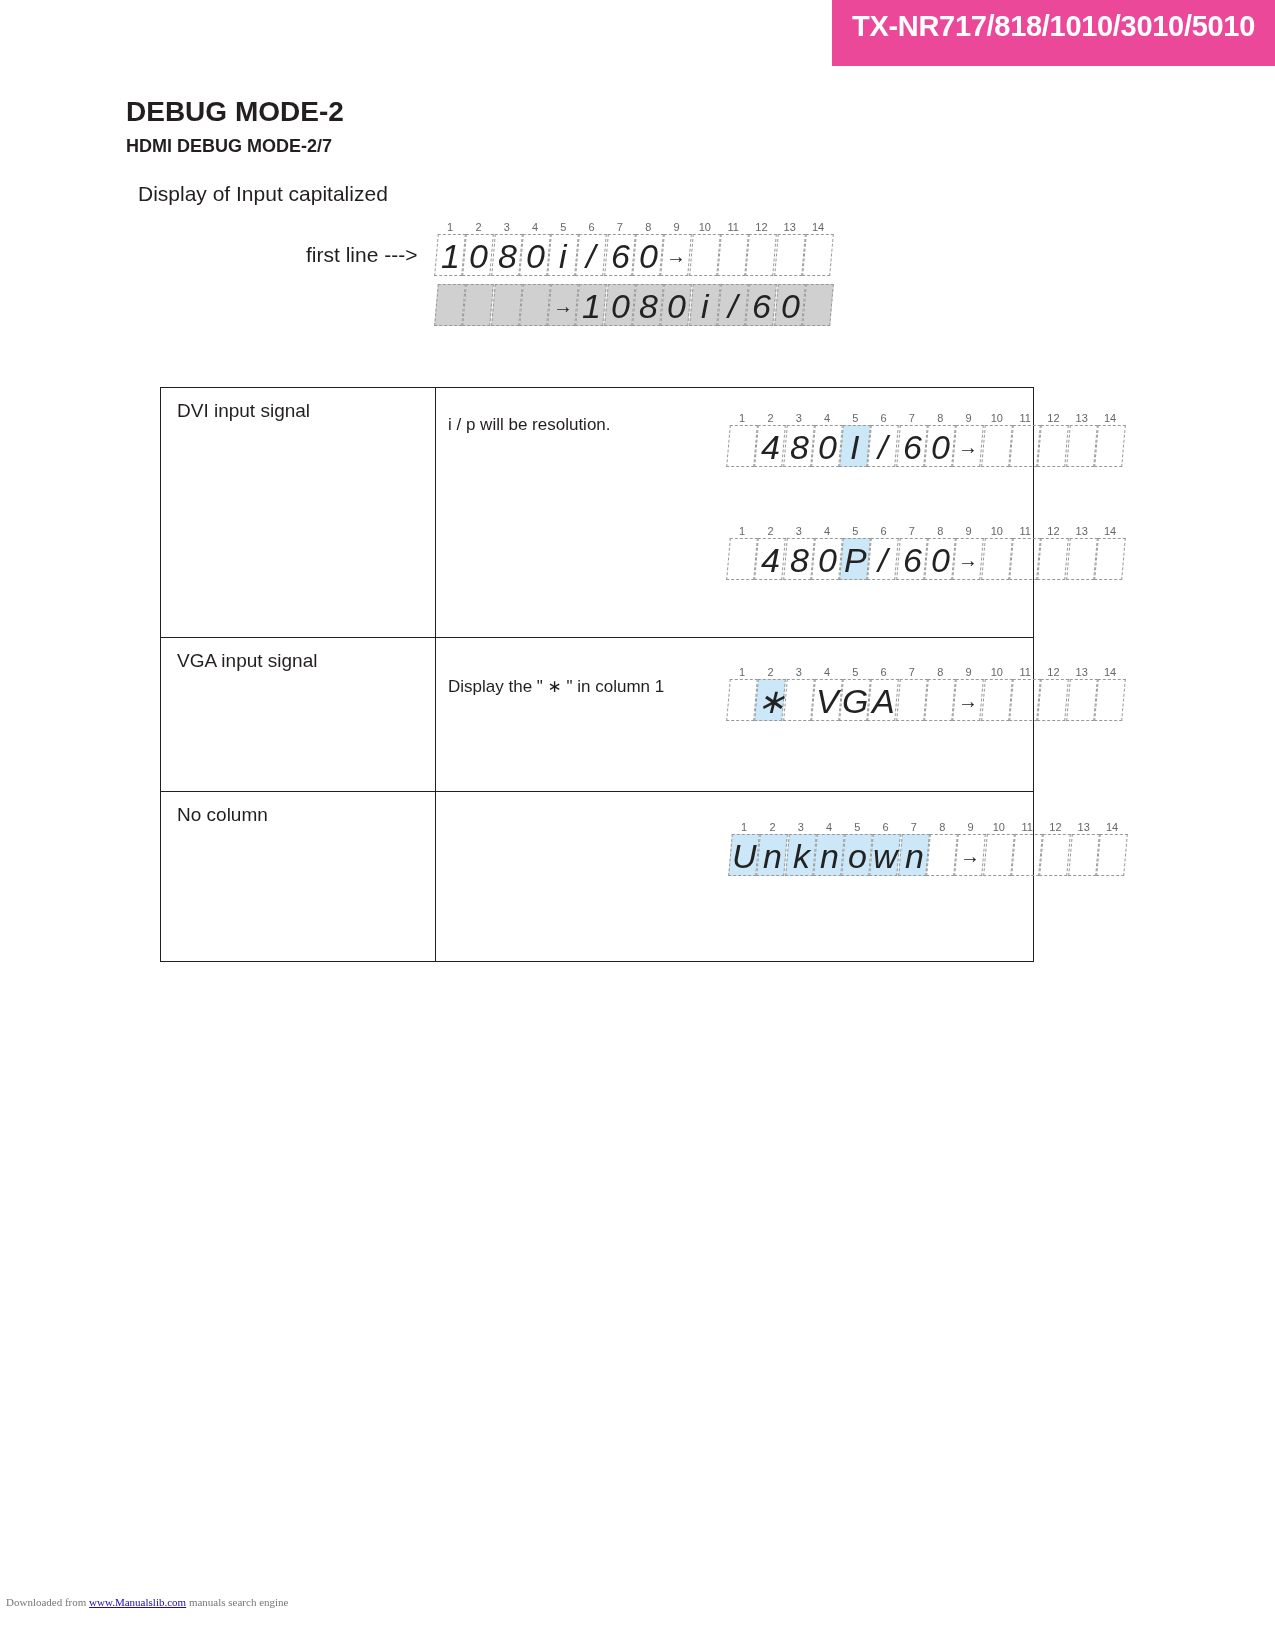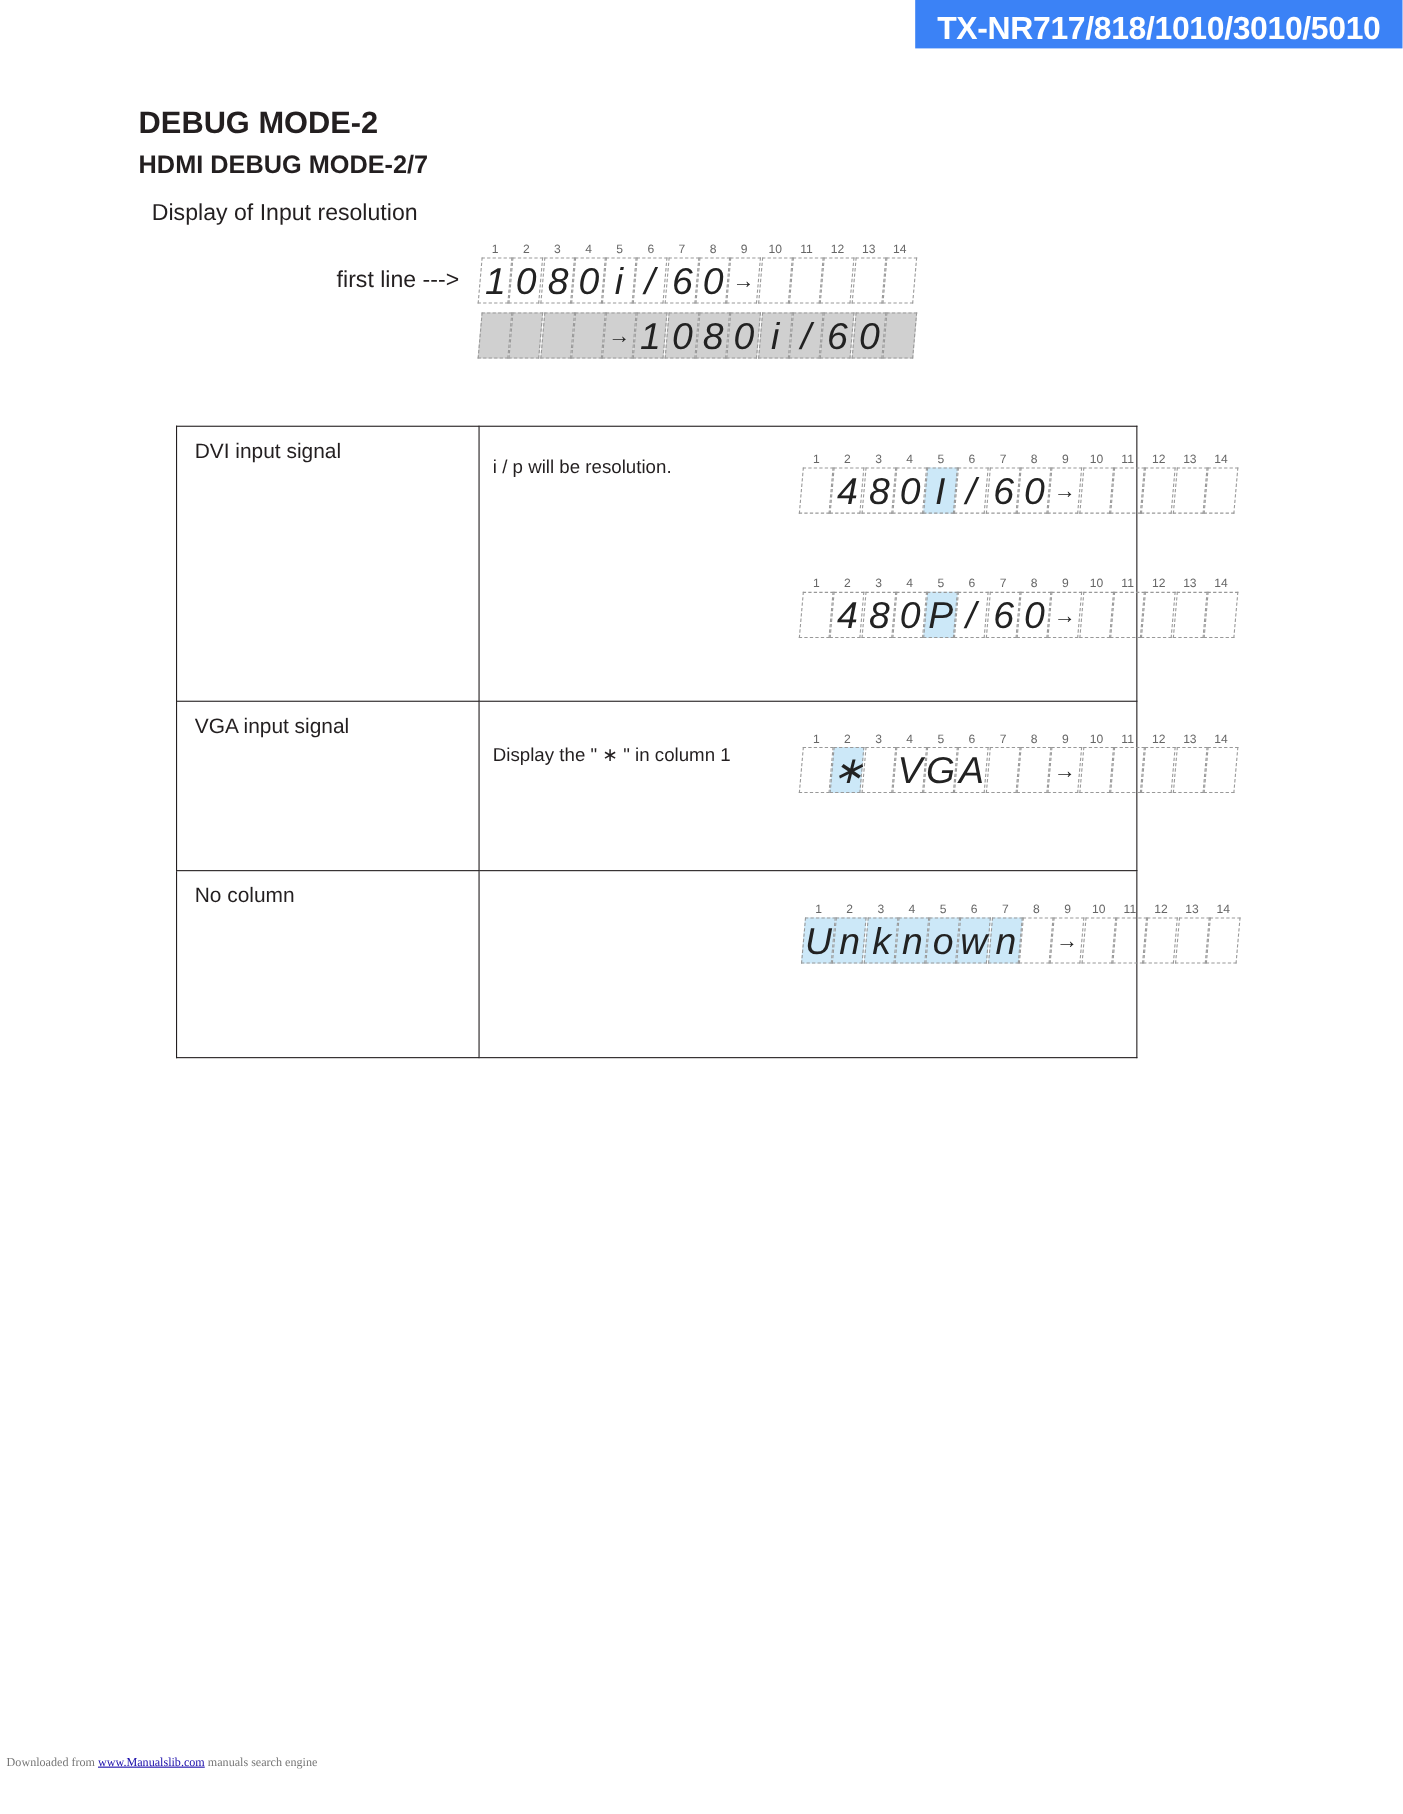--- a/index.html
+++ b/index.html
@@ -1,19 +1,19 @@
 <!DOCTYPE html>
 <html><head>
 <meta charset="utf-8">
 <style>
   html, body { margin:0; padding:0; background:#fff; }
   body { width:1275px; height:1649px; position:relative; overflow:hidden; font-family:"Liberation Sans", sans-serif; color:#231f20; }
-  .model-banner { position:absolute; left:832px; top:0; width:443px; height:44px; background:#3b82f6; color:#fff; font-weight:bold; font-size:29px; line-height:52px; text-align:center; letter-spacing:-0.3px; }
+  .model-banner { position:absolute; left:832px; top:0; width:443px; height:66px; background:#ec4899; color:#fff; font-weight:bold; font-size:29px; line-height:52px; text-align:center; letter-spacing:-0.3px; }
   .title1 { position:absolute; left:126px; top:96px; font-size:28px; font-weight:bold; }
-  .title2 { position:absolute; left:126px; top:136px; font-size:23px; font-weight:bold; }
+  .title2 { position:absolute; left:126px; top:136px; font-size:18px; font-weight:bold; }
   .subtitle { position:absolute; left:138px; top:182px; font-size:21px; }
   .first-line-label { position:absolute; left:306px; top:243px; font-size:21px; }
 
   .lcd { position:absolute; }
   .lcd .nums { display:flex; height:14px; }
   .lcd .nums span { display:block; text-align:center; font-size:11px; color:#666; line-height:14px; }
   .lcd .cells { display:flex; }
   .lcd .cell { box-sizing:border-box; border:1px dashed #999; margin-right:0; text-align:center; font-style:italic; color:#222; transform:skewX(-5deg); }
   .lcd .cell span { display:inline-block; transform:skewX(5deg); }
   .cell.hl { background:#cce8f8; }
@@ -29,21 +29,21 @@
 
   .footer { position:absolute; left:6px; top:1596px; font-family:"Liberation Serif", serif; font-size:11px; color:#777;text-align:right; }
   .footer a { color:#1a0dab; text-decoration:underline; }
 </style>
 </head>
 <body>
 
 <div class="model-banner">TX-NR717/818/1010/3010/5010</div>
 <div class="title1">DEBUG MODE-2</div>
 <div class="title2">HDMI DEBUG MODE-2/7</div>
-<div class="subtitle">Display of Input resolution</div>
+<div class="subtitle">Display of Input capitalized</div>
 <div class="first-line-label">first line ---&gt;</div>
 
 <div class="lcd" id="lcd-top1" style="left:436px;top:220px;">
     <div class="nums">
       <span style="width: 28.3px;">1</span>
       <span style="width: 28.3px;">2</span>
       <span style="width: 28.3px;">3</span>
       <span style="width: 28.3px;">4</span>
       <span style="width: 28.3px;">5</span>
       <span style="width: 28.3px;">6</span>

